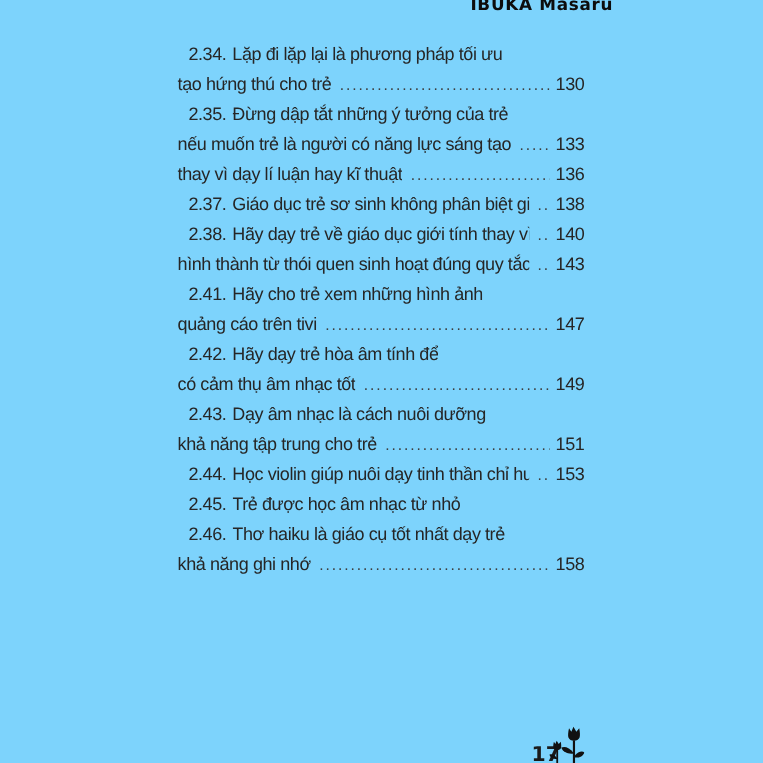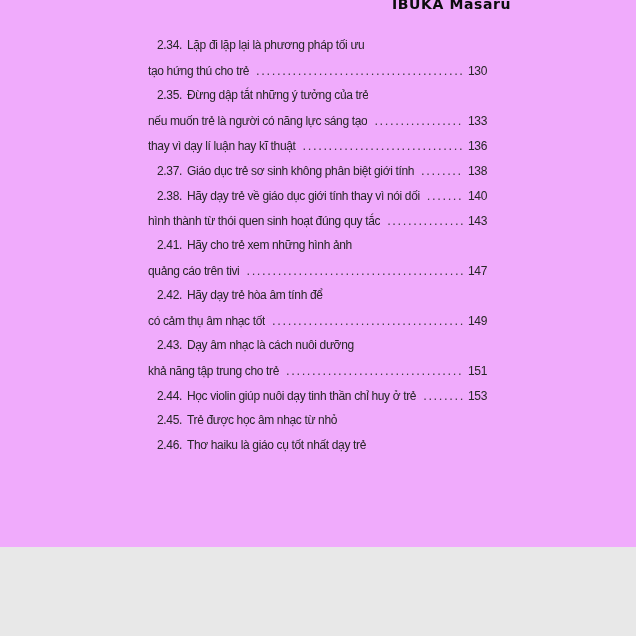--- a/index.html
+++ b/index.html
@@ -1,20 +1,20 @@
 <!DOCTYPE html>
 <html><head>
 <meta charset="utf-8">
 <style>
   html,body { margin:0; padding:0; background:#e8e8e8; }
   .page {
     position: relative;
-    width: 636px; height: 547px;
+    width: 636px; height: 636px;
     margin: 0 auto;
-    background: #f0abfc;
+    background: #7dd3fc;
     overflow: hidden;
     font-family: "Liberation Sans", sans-serif;
     color: #262626;
   }
   
   .running-head {
     position: absolute;
     top: -4px; left: 392px;
     font-family: "DejaVu Sans", sans-serif;
     font-weight: 800;
@@ -27,21 +27,21 @@
   .toc {
     position: absolute;
     left: 148px; top: 33px;
     width: 339px;
   }
   .toc .line {
     display: flex;
     align-items: baseline;
     height: 25px;
     line-height: 25px;
-    font-size: 12px;
+    font-size: 15px;
     letter-spacing: -0.35px;
     white-space: nowrap;
   }
   .toc .line.numbered { padding-left: 9px; }
   .toc .entry-num { flex: 0 0 auto; margin-right: 5px; }
   .toc .entry-title { flex: 0 1 auto; overflow: hidden; }
   .toc .dot-leader {
     flex: 1 1 10px;
     min-width: 10px;
     overflow: hidden;
@@ -176,20 +176,25 @@
         <div class="line numbered">
           <span class="entry-num">2.45.</span>
           <span class="entry-title">Trẻ được học âm nhạc từ nhỏ</span>
         </div>
       </div>
       <div class="entry">
         <div class="line numbered">
           <span class="entry-num">2.46.</span>
           <span class="entry-title">Thơ haiku là giáo cụ tốt nhất dạy trẻ</span>
         </div>
+        <div class="line">
+          <span class="entry-title">khả năng ghi nhớ</span>
+          <span class="dot-leader"></span>
+          <span class="entry-page">158</span>
+        </div>
       </div>
     </div>
 
   <div class="folio">17</div>
 
   <div class="ornament">
     <svg width="30" height="32" viewBox="0 0 30 32" xmlns="http://www.w3.org/2000/svg" aria-hidden="true">
       <g fill="#111111">
 
         <path d="M20.9 0.6 L23.3 4.8 L25.7 1.9 C26.4 5.3 26.5 8.1 26 9.6 C25.4 11.3 23.4 12.3 21.3 12.3 C19.2 12.3 17.3 11.3 16.7 9.6 C16.2 8.1 16.4 4.9 17.2 1.8 L19.1 4.8 Z"></path>

